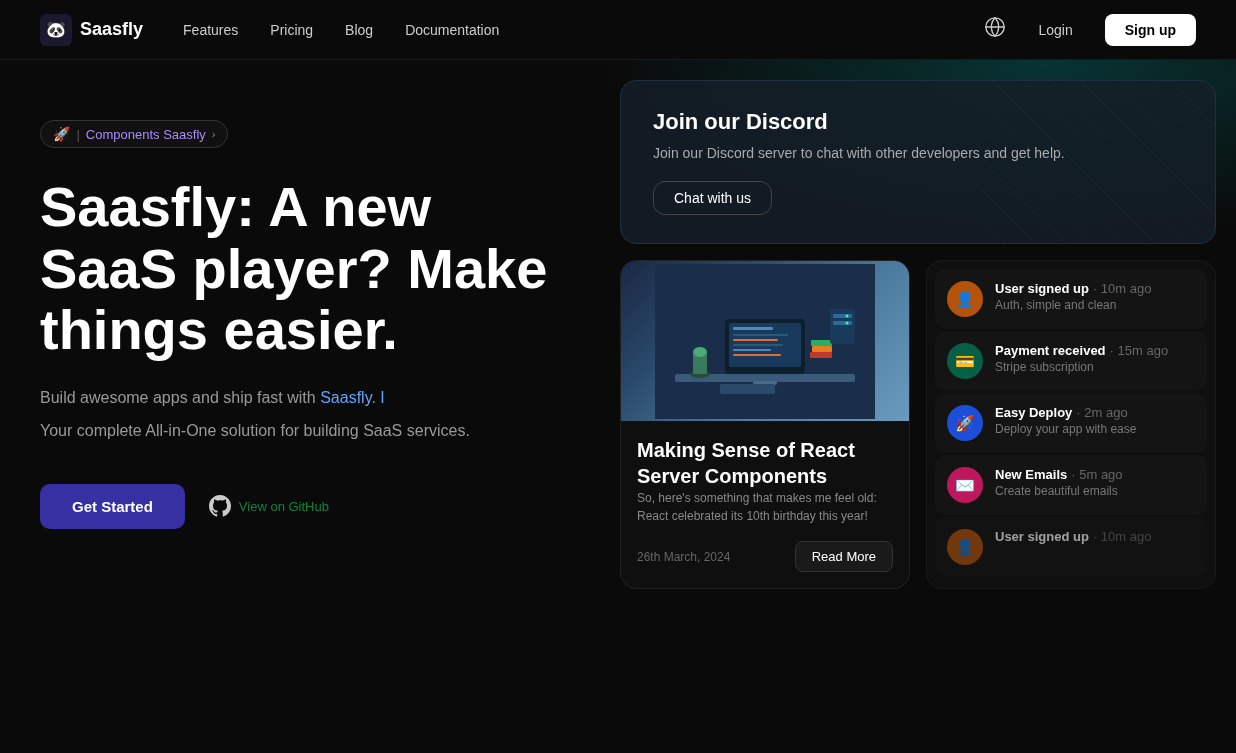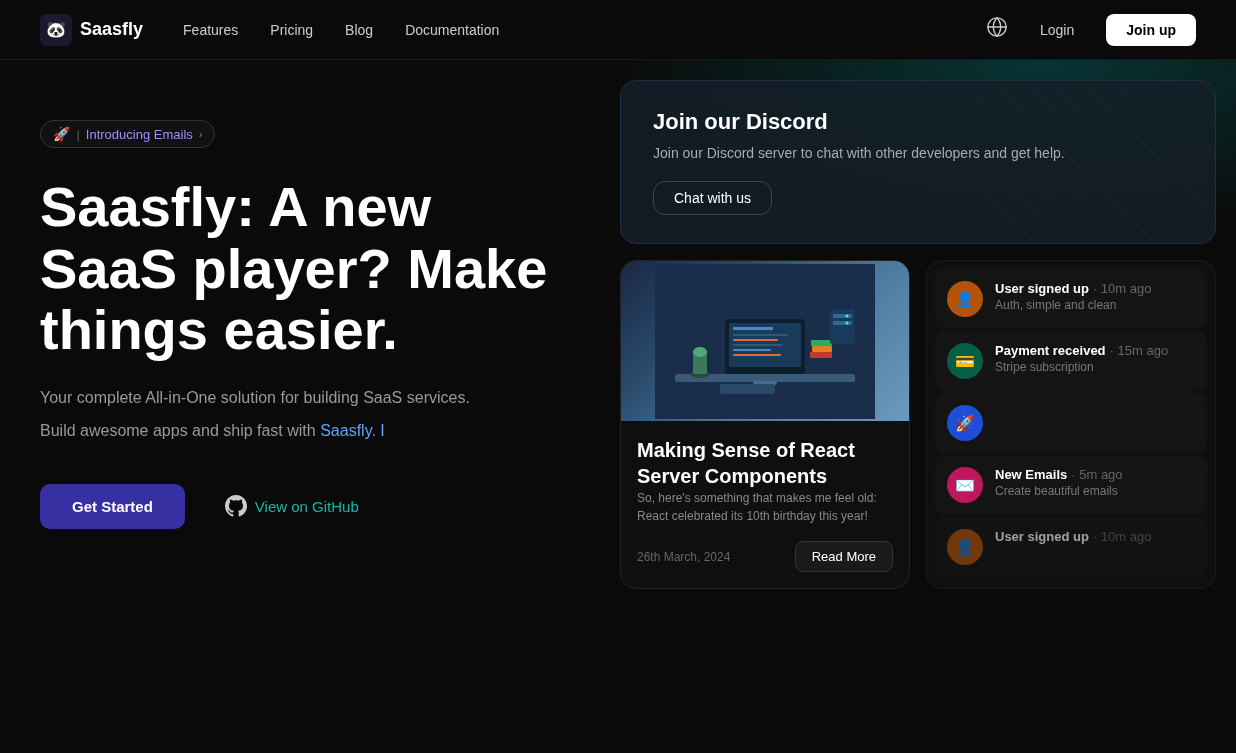--- a/index.html
+++ b/index.html
@@ -129,40 +129,40 @@
       line-height: 1.6;
       margin-bottom: 8px;
     }
     .hero-sub-link {
       color: #60a5fa;
       text-decoration: none;
     }
     .hero-actions {
       display: flex;
       align-items: center;
-      gap: 40px;
+      gap: 24px;
       margin-top: 40px;
     }
     .btn-get-started {
       background: #3730a3;
       color: #fff;
       border: none;
       padding: 14px 32px;
       border-radius: 10px;
       font-size: 15px;
       font-weight: 600;
       cursor: pointer;
       position: relative;
     }
     .btn-github {
       display: flex;
       align-items: center;
       gap: 8px;
-      color: #14b8a6;
-      font-size: 15px;
+      color: #15803d;
+      font-size: 13px;
       background: transparent;
       border: none;
       cursor: pointer;
     }
     .github-icon {
       width: 22px;
       height: 22px;
       fill: #ccc;
     }
 
@@ -364,42 +364,42 @@
   </div>
   <div class="nav-right">
     <span class="lang-icon">
       <svg width="22" height="22" viewBox="0 0 24 24" fill="none" stroke="#ccc" stroke-width="1.5" stroke-linecap="round" stroke-linejoin="round">
         <circle cx="12" cy="12" r="10"></circle>
           <line x1="2" y1="12" x2="22" y2="12"></line>
         <path d="M12 2a15.3 15.3 0 0 1 4 10 15.3 15.3 0 0 1-4 10 15.3 15.3 0 0 1-4-10 15.3 15.3 0 0 1 4-10z"></path>
       </svg>
     </span>
     <button class="btn-login">Login</button>
-    <button class="btn-signup">Join up</button>
+    <button class="btn-signup">Sign up</button>
   </div>
 </nav>
 
 <div class="main">
 
   <div class="hero">
     <div class="badge">
       <span class="badge-rocket">🚀</span>
       <span class="badge-sep">|</span>
-      <span class="badge-text">Introducing Emails</span>
+      <span class="badge-text">Components Saasfly</span>
       <span class="badge-arrow">›</span>
     </div>
     <h1 class="hero-title">Saasfly: A new SaaS player? Make things easier.</h1>
-    <p class="hero-sub">Your complete All-in-One solution for building SaaS services.</p>
     <p class="hero-sub">
       <span>Build awesome apps and ship fast with</span>
       <a href="#" class="hero-sub-link">
         <span>Saasfly.</span>
         <span>I</span>
       </a>
     </p>
+    <p class="hero-sub">Your complete All-in-One solution for building SaaS services.</p>
     <div class="hero-actions">
       <button class="btn-get-started">
         <span>Get Started</span>
       </button>
       <button class="btn-github">
         <svg class="github-icon" viewBox="0 0 24 24" xmlns="http://www.w3.org/2000/svg">
           <path d="M12 0C5.37 0 0 5.373 0 12c0 5.303 3.438 9.8 8.205 11.387.6.113.82-.258.82-.577 0-.285-.01-1.04-.015-2.04-3.338.724-4.042-1.61-4.042-1.61-.546-1.385-1.333-1.754-1.333-1.754-1.09-.745.083-.73.083-.73 1.204.086 1.837 1.236 1.837 1.236 1.07 1.833 2.807 1.304 3.492.997.108-.775.418-1.305.762-1.605-2.665-.3-5.466-1.334-5.466-5.93 0-1.31.468-2.38 1.235-3.22-.124-.303-.535-1.524.117-3.176 0 0 1.008-.322 3.3 1.23a11.5 11.5 0 0 1 3.003-.404c1.02.005 2.046.138 3.003.404 2.29-1.552 3.296-1.23 3.296-1.23.654 1.652.243 2.873.12 3.176.77.84 1.233 1.91 1.233 3.22 0 4.61-2.804 5.625-5.476 5.92.43.372.824 1.102.824 2.222 0 1.606-.015 2.898-.015 3.293 0 .32.216.694.824.576C20.565 21.796 24 17.3 24 12c0-6.627-5.373-12-12-12z"></path>
         </svg>
         <span>View on GitHub</span>
       </button>
@@ -482,20 +482,27 @@
           <div class="notif-title">
             <span>Payment received</span>
             <span class="notif-time">· 15m ago</span>
           </div>
           <div class="notif-desc">Stripe subscription</div>
         </div>
       </div>
 
       <div class="notif-item">
         <div class="notif-icon notif-icon-deploy">🚀</div>
+        <div class="notif-content">
+          <div class="notif-title">
+            <span>Easy Deploy</span>
+            <span class="notif-time">· 2m ago</span>
+          </div>
+          <div class="notif-desc">Deploy your app with ease</div>
+        </div>
       </div>
 
       <div class="notif-item">
         <div class="notif-icon notif-icon-email">✉️</div>
         <div class="notif-content">
           <div class="notif-title">
             <span>New Emails</span>
             <span class="notif-time">· 5m ago</span>
           </div>
           <div class="notif-desc">Create beautiful emails</div>

